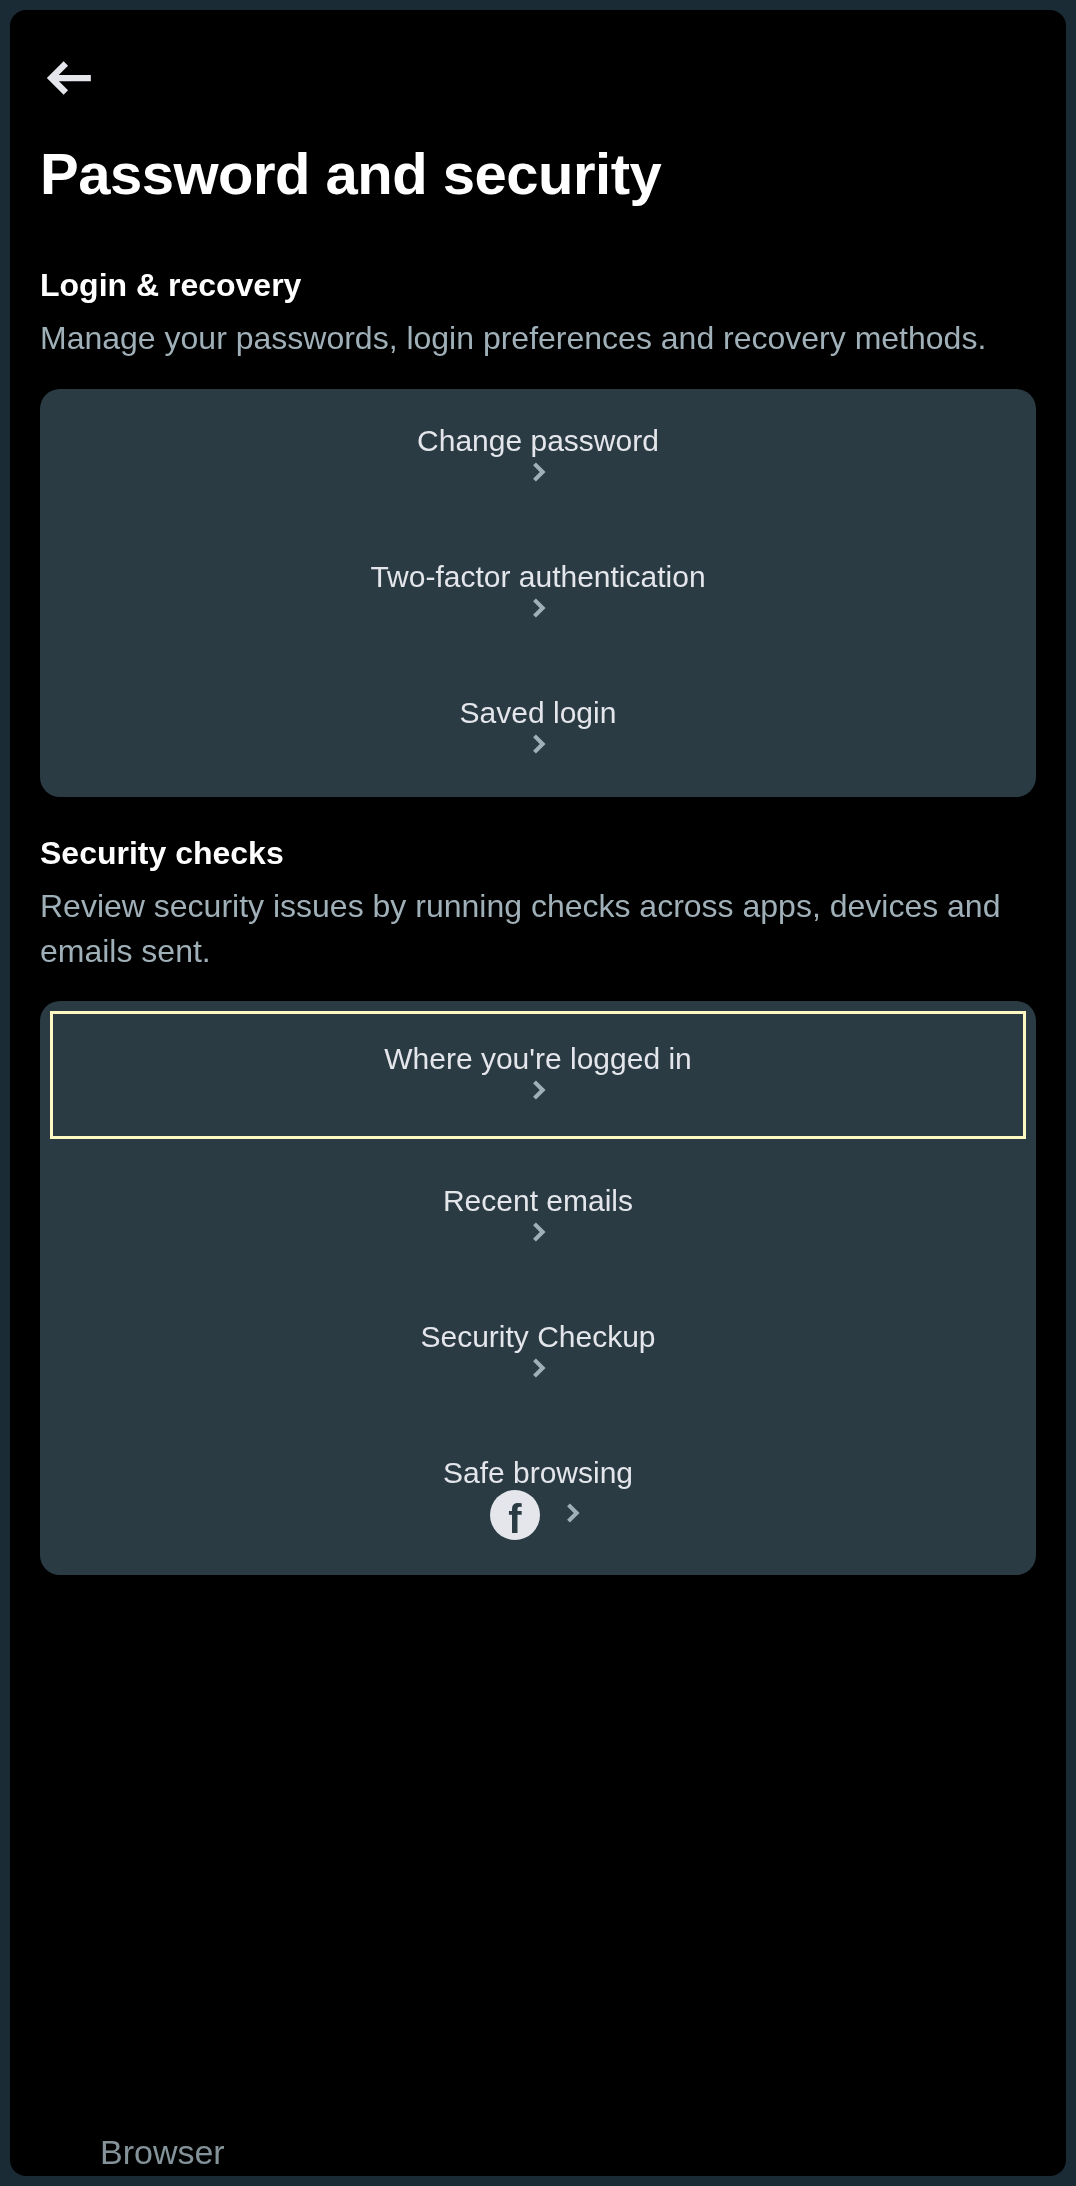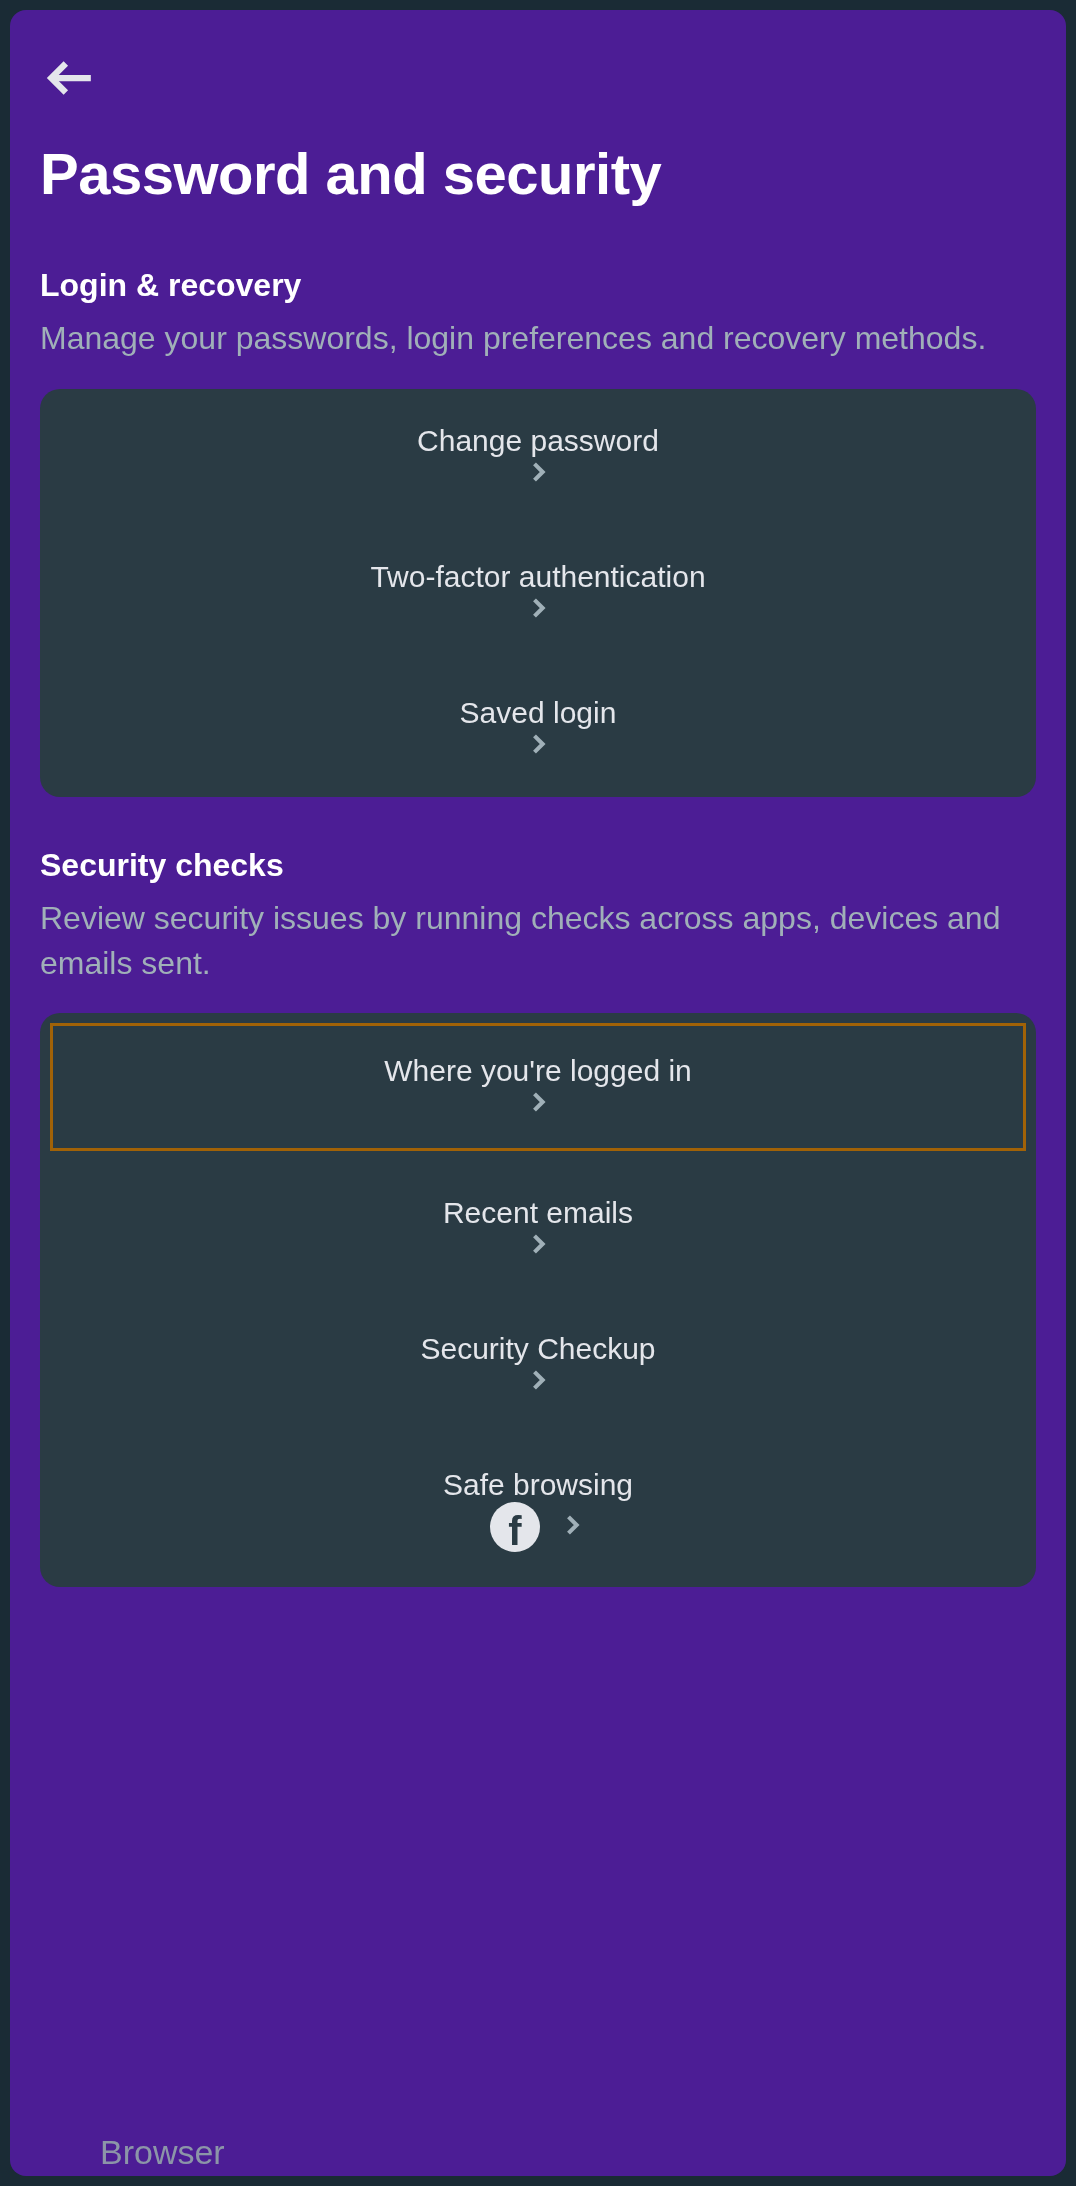--- a/index.html
+++ b/index.html
@@ -11,21 +11,21 @@
       width: 1076px;
       height: 2186px;
       background: #1a2b35;
       font-family: -apple-system, BlinkMacSystemFont, "Segoe UI", Helvetica, Arial, sans-serif;
       color: #e4e6eb;
       padding: 10px;
     }
     .screen {
       width: 100%;
       height: 100%;
-      background: #4c1d95;
+      background: #000000;
       border-radius: 16px;
       padding: 40px 30px;
       position: relative;
     }
     .back-button {
       display: inline-flex;
       align-items: center;
       justify-content: center;
       width: 60px;
       height: 60px;
@@ -40,21 +40,21 @@
       fill: none;
     }
     .page-title {
       font-size: 58px;
       font-weight: 700;
       color: #ffffff;
       margin-bottom: 60px;
       letter-spacing: -0.5px;
     }
     .section {
-      margin-bottom: 50px;
+      margin-bottom: 38px;
     }
     .section-title {
       font-size: 32px;
       font-weight: 700;
       color: #ffffff;
       margin-bottom: 12px;
     }
     .section-desc {
       font-size: 32px;
       color: #a0b0b8;
@@ -68,21 +68,21 @@
     }
     .list-item {
       display: flex;
       align-items: center;
       justify-content: space-between;
       padding: 35px 30px;
       cursor: pointer;
       flex-direction: column;
     }
     .list-item.highlighted {
-      border: 3px solid #a16207;
+      border: 3px solid #fef9c3;
       border-radius: 0;
       margin: 10px;
       padding: 28px 20px;
     }
     .list-item-label {
       font-size: 30px;
       font-weight: 500;
       color: #e4e6eb;
     }
     .list-item-right {

